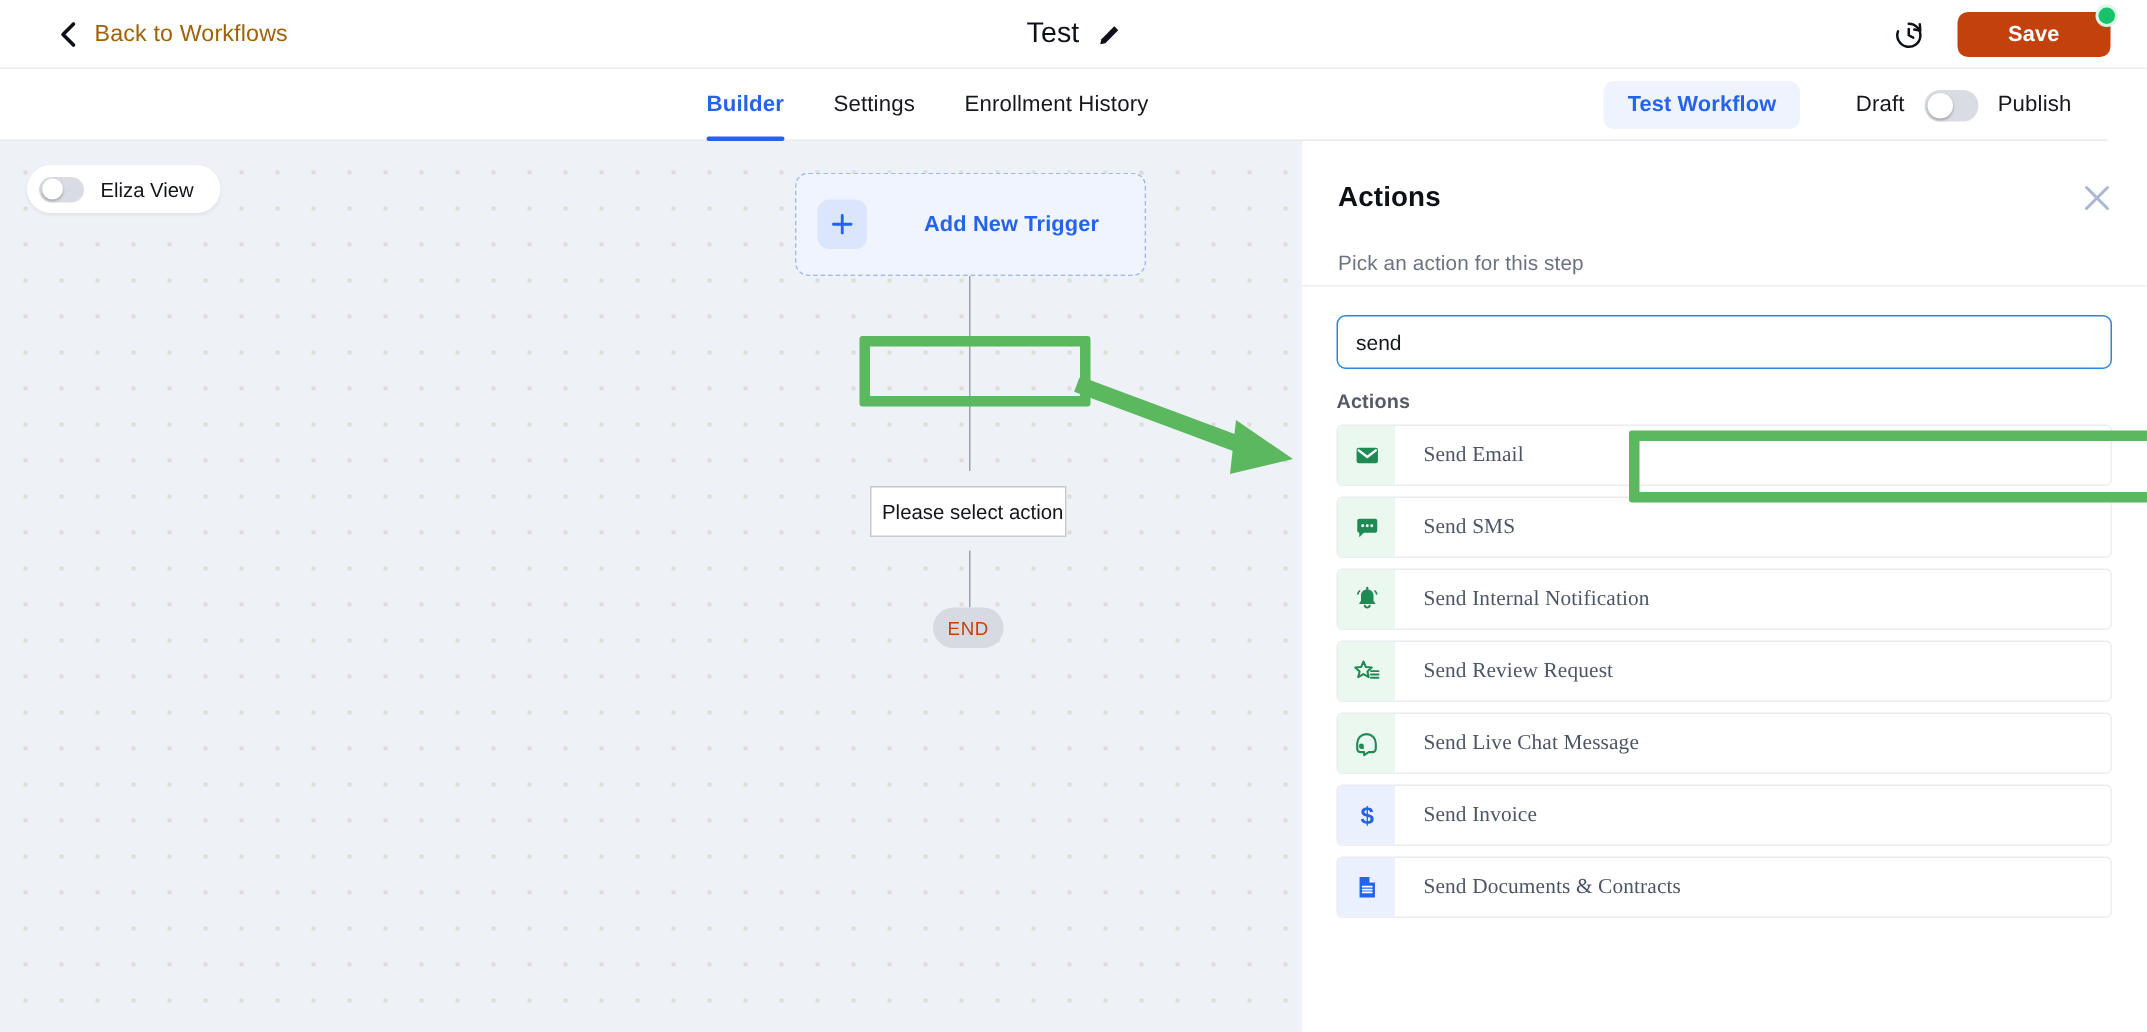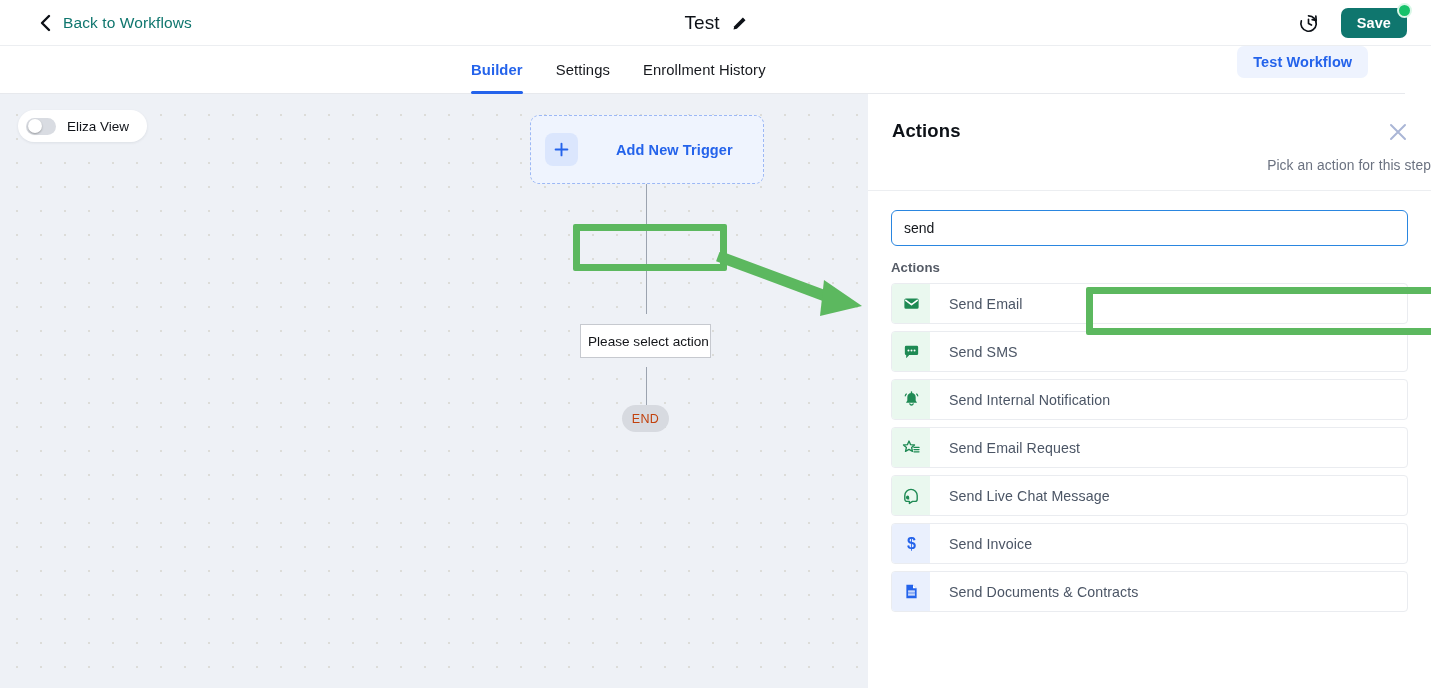--- a/index.html
+++ b/index.html
@@ -15,40 +15,40 @@
     position: absolute; left: 0; top: 0; width: 1431px; height: 46px;
     background: #ffffff;
     border-bottom: 1px solid #eceef1;
     display: flex; align-items: center;
   }
   .back-link {
     display: flex; align-items: center; gap: 11px;
     margin-left: 38px; cursor: pointer;
   }
   .back-chevron { width: 14px; height: 18px; display: block; }
-  .back-label { font-size: 15.5px; color: #0f766e; font-weight: 400; letter-spacing: .1px; }
+  .back-label { font-size: 15.5px; color: #a16207; font-weight: 400; letter-spacing: .1px; }
 
   .title-wrap {
     position: absolute; left: 0; right: 0; top: 0; height: 46px;
     display: flex; align-items: center; justify-content: center; gap: 12px;
     pointer-events: none;
   }
   .wf-title { font-size: 19px; color: #0d1117; font-weight: 400; letter-spacing: .1px; }
   .pencil-icon { width: 15px; height: 15px; pointer-events: auto; cursor: pointer; display:block; }
 
   .topbar-right {
     position: absolute; right: 24px; top: 0; height: 46px;
     display: flex; align-items: center; gap: 22px;
   }
   .history-icon { width: 21px; height: 21px; cursor: pointer; display: block; }
   .save-wrap { position: relative; }
   .save-btn {
-    background: #0f766e; color: #ffffff; border: none;
+    background: #c2410c; color: #ffffff; border: none;
     font-family: inherit; font-size: 14.5px; font-weight: 700;
-    padding: 0 16px; height: 30px; border-radius: 7px; cursor: pointer;
+    padding: 0 34px; height: 30px; border-radius: 7px; cursor: pointer;
     letter-spacing: .1px;
   }
   .save-dot {
     position: absolute; right: -5px; top: -5px;
     width: 15px; height: 15px; border-radius: 50%;
     background: #16c26a; border: 2px solid #d9f7e7;
   }
 
   
   .tabbar {
@@ -63,21 +63,21 @@
     font-size: 14.8px; color: #16181d; height: 48px; line-height: 48px;
     cursor: pointer; position: relative; letter-spacing: .1px;
   }
   .tab.active { color: #2463eb; font-weight: 700; }
   .tab.active::after {
     content: ""; position: absolute; left: 0; right: 0; bottom: 0;
     height: 2.6px; background: #2463eb; border-radius: 2px;
   }
   .tabbar-right {
     position: absolute; right: 24px; top: 0; height: 48px;
-    display: flex; align-items: flex-start; gap: 37px; flex-direction: column;
+    display: flex; align-items: center; gap: 37px;
   }
   .test-wf-btn {
     background: #eef3fe; color: #2463eb; border: none; font-family: inherit;
     font-size: 14.5px; font-weight: 700; padding: 8px 16px; border-radius: 7px;
     cursor: pointer; letter-spacing: .1px;
   }
   .publish-group { display: flex; align-items: center; gap: 13px; }
   .pg-label { font-size: 14.8px; color: #16181d; letter-spacing: .1px; }
 
   
@@ -150,21 +150,21 @@
   .anno-list-box { left: 1086px; top: 287px; width: 523px; height: 48px; }
   .anno-arrow { position: absolute; left: 716px; top: 252px; z-index: 41; pointer-events: none; }
 
   
   .panel {
     position: absolute; left: 868px; top: 94px; width: 563px; height: 594px;
     background: #ffffff; overflow: hidden;
   }
   .panel-head { position: relative; padding: 26px 0 0 24px; height: 97px; border-bottom: 1px solid #eceef1; }
   .panel-title { font-size: 18.5px; font-weight: 700; color: #0d1117; letter-spacing: .1px; }
-  .panel-sub { font-size: 13.8px; color: #6b7280; margin-top: 16px; letter-spacing: .1px; text-align: right; }
+  .panel-sub { font-size: 13.8px; color: #6b7280; margin-top: 26px; letter-spacing: .1px; }
   .panel-close {
     position: absolute; right: 22px; top: 27px; width: 22px; height: 22px;
     cursor: pointer; display: block;
   }
 
   .search-wrap { padding: 19px 23px 0 23px; }
   .search-input {
     width: 100%; height: 36px; border: 1.6px solid #2a86e0; border-radius: 6px;
     font-family: inherit; font-size: 14px; color: #13161b;
     padding: 0 12px; outline: none; background: #fff;
@@ -181,21 +181,21 @@
     border: 1px solid #eaecf0; border-radius: 4px; background: #ffffff;
     cursor: pointer; overflow: hidden;
   }
   .row-icon {
     width: 38px; height: 39px; flex: none;
     display: flex; align-items: center; justify-content: center;
     background: #eaf8ef;
   }
   .row-icon.blue { background: #eaf0fd; }
   .row-icon svg { display: block; }
-  .row-label { font-size: 14.2px; color: #4b5565; margin-left: 19px; letter-spacing: .1px; }
+  .row-label { font-size: 14.2px; color: #4b5565; margin-left: 19px; letter-spacing: .1px; font-family: Liberation Serif, serif; }
 </style>
 </head>
 <body>
 
 <div class="topbar">
   <div class="back-link">
     <svg class="back-chevron" viewBox="0 0 14 18">
       <path d="M11 2 L4 9 L11 16" fill="none" stroke="#0d1117" stroke-width="2.4" stroke-linecap="round" stroke-linejoin="round"></path>
     </svg>
     <span class="back-label">Back to Workflows</span>
@@ -317,21 +317,21 @@
       <span class="row-label">Send Internal Notification</span>
     </div>
 
     <div class="action-row">
       <span class="row-icon">
         <svg width="20" height="20" viewBox="0 0 20 20">
           <path d="M8 3 L9.6 6.7 L13.5 7 L10.6 9.6 L11.5 13.4 L8 11.4 L4.5 13.4 L5.4 9.6 L2.5 7 L6.4 6.7 Z" fill="none" stroke="#1f8a54" stroke-width="1.35" stroke-linejoin="round"></path>
           <path d="M13 9.4 H18 M13 11.6 H18 M13 13.8 H18" stroke="#1f8a54" stroke-width="1.3" stroke-linecap="round"></path>
         </svg>
       </span>
-      <span class="row-label">Send Email Request</span>
+      <span class="row-label">Send Review Request</span>
     </div>
 
     <div class="action-row">
       <span class="row-icon">
         <svg width="20" height="20" viewBox="0 0 20 20">
           <path d="M10 3.4 A6.2 6.2 0 0 1 16.2 9.6 V13.2 A2.2 2.2 0 0 1 14 15.4 H11.5 L8.4 17.4 V15.4 H6 A2.2 2.2 0 0 1 3.8 13.2 V9.6 A6.2 6.2 0 0 1 10 3.4 Z" fill="none" stroke="#1f8a54" stroke-width="1.4" stroke-linejoin="round"></path>
           <path d="M6.6 9.6 A1.6 1.6 0 0 1 8.2 11.2 V13.4 H6.6 A1.6 1.6 0 0 1 5 11.8 V11.2 A1.6 1.6 0 0 1 6.6 9.6 Z" fill="#1f8a54"></path>
         </svg>
       </span>
       <span class="row-label">Send Live Chat Message</span>

